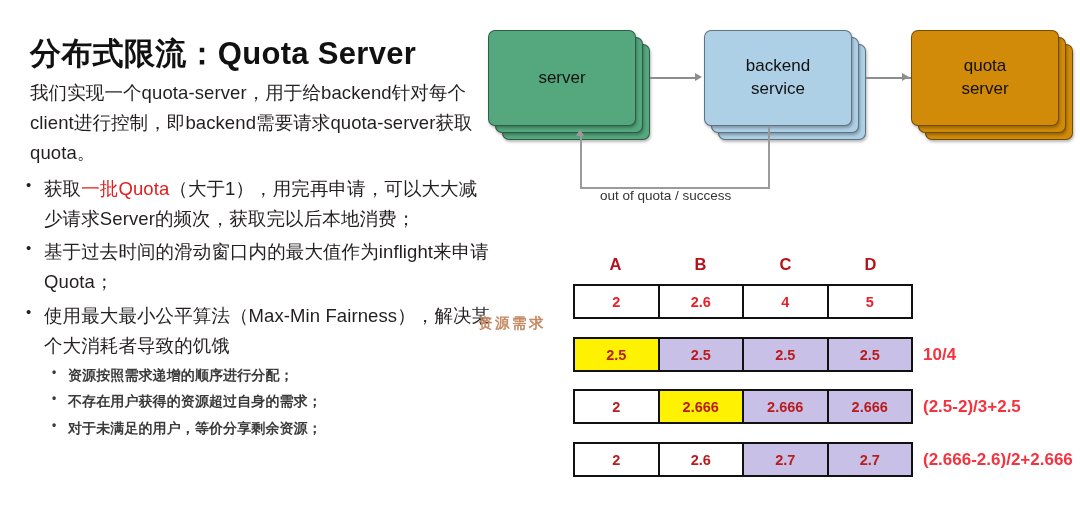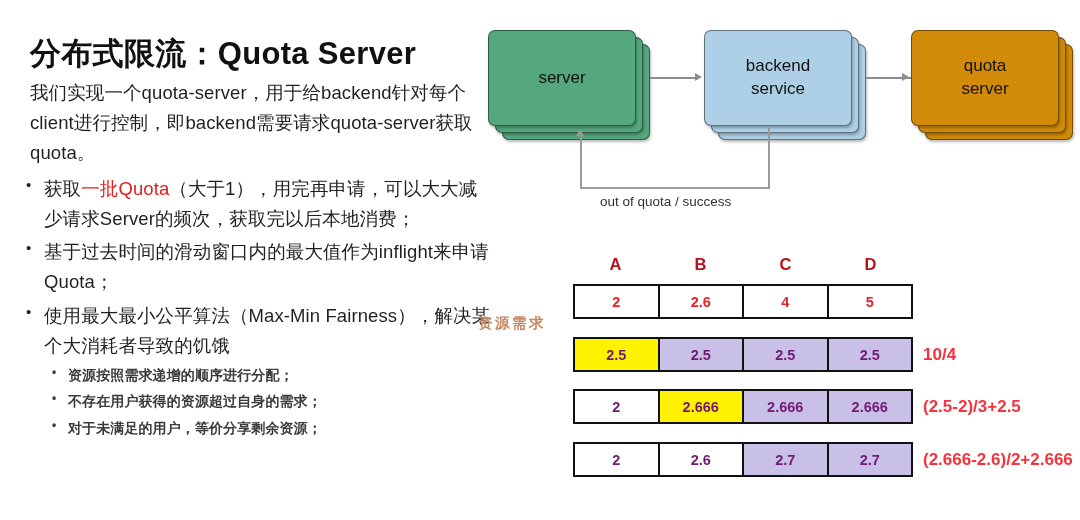--- a/index.html
+++ b/index.html
@@ -85,21 +85,21 @@
   .cell{
     flex:1 1 0;border-right:2px solid #111;box-sizing:border-box;
     display:flex;align-items:center;justify-content:center;
     font-size:14.5px;font-weight:bold;
   }
   .cell:last-child{border-right:none;}
   .c-white{background:#ffffff;}
   .c-yellow{background:#fff200;}
   .c-purple{background:#c9c0e8;}
   .v-red{color:#e8202a;}
-  .v-green{color:#701a75;}
+  .v-green{color:#b91c1c;}
   .annot{
     position:absolute;left:445px;font-size:17px;font-weight:bold;
     color:#f5333f;white-space:nowrap;line-height:35px;
   }
 </style>
 </head>
 <body>
 
 <div class="slide">
 
@@ -158,21 +158,21 @@
     <div class="arrow-line" style="left:170px;top:69px;width:46px;height:1.5px;"></div>
     <div class="arrow-head" style="left:215px;top:65px;"></div>
 
     <div class="arrow-line" style="left:386px;top:69px;width:45px;height:1.5px;"></div>
     <div class="arrow-head" style="left:422px;top:65px;"></div>
 
     <div class="arrow-line" style="left:288px;top:118px;width:1.5px;height:62px;background:#9a9a9a;"></div>
     <div class="arrow-line" style="left:100px;top:179px;width:190px;height:1.5px;background:#9a9a9a;"></div>
     <div class="arrow-line" style="left:100px;top:128px;width:1.5px;height:52px;background:#9a9a9a;"></div>
     <div class="fb-head" style="left:96px;top:121px;"></div>
-    <div class="fb-label" style="left:120px;top:186px;">out of quota / success</div>
+    <div class="fb-label" style="left:120px;top:180px;">out of quota / success</div>
   </div>
 
   <div class="tablewrap">
 
     <div class="rowlabel">资源需求</div>
 
     <div class="colhead" style="left:95px;">A</div>
     <div class="colhead" style="left:180px;">B</div>
     <div class="colhead" style="left:265px;">C</div>
     <div class="colhead" style="left:350px;">D</div>

